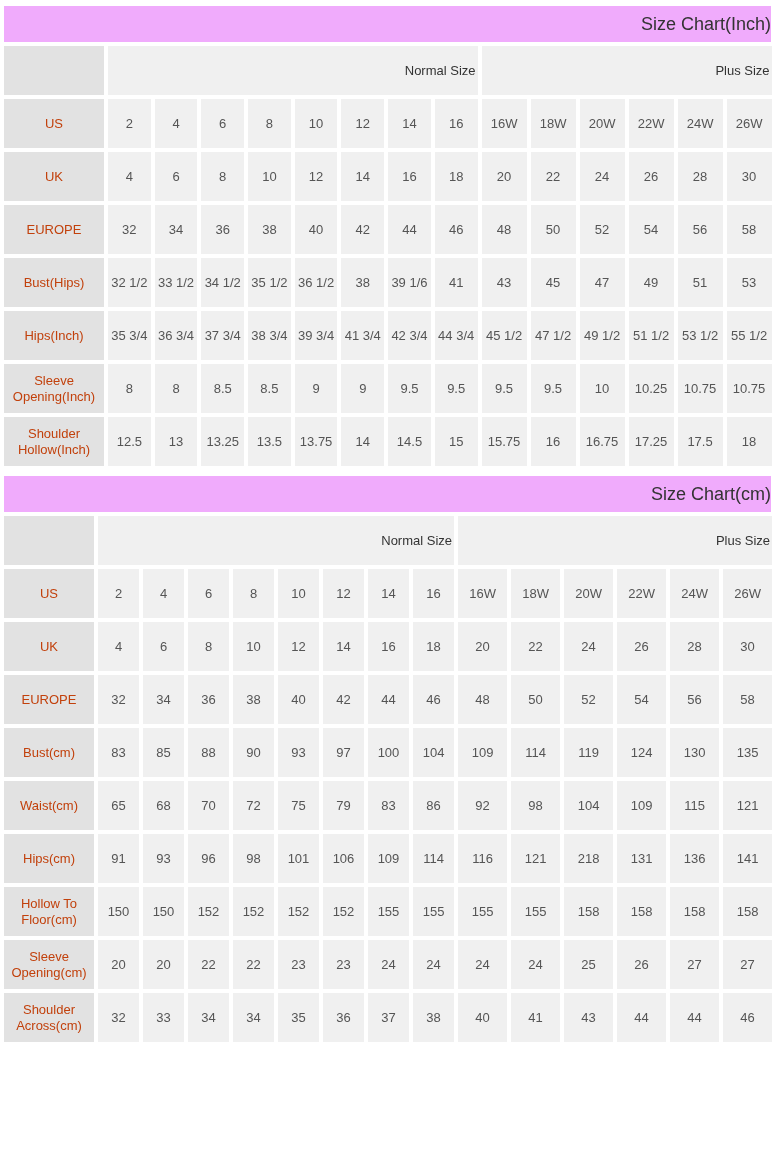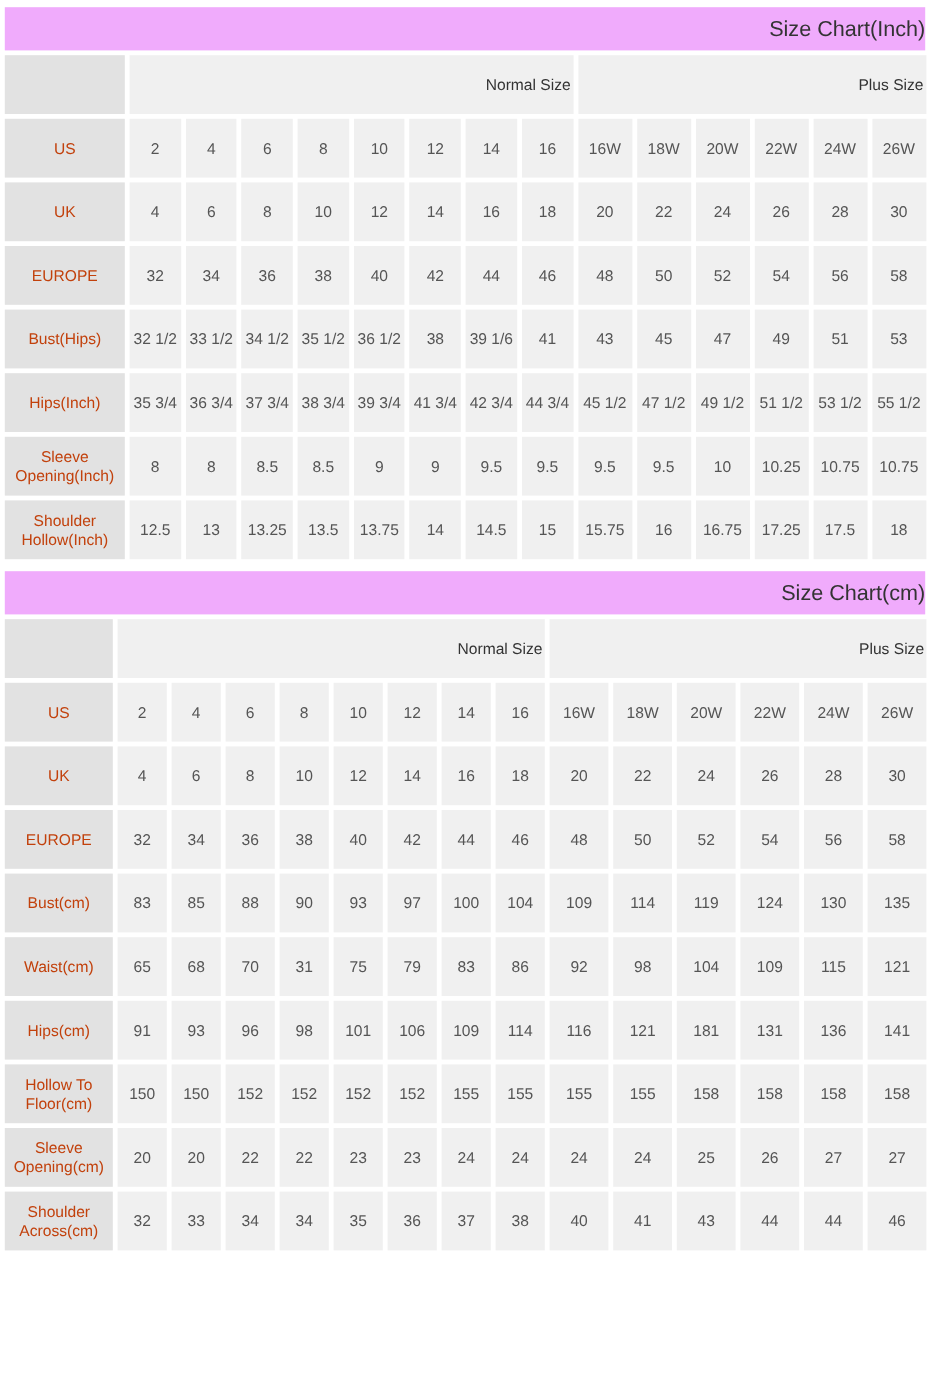--- a/index.html
+++ b/index.html
@@ -300,21 +300,21 @@
             <td class="plus-col">119</td>
             <td class="plus-col">124</td>
             <td class="plus-col">130</td>
             <td class="plus-col">135</td>
           </tr>
           <tr>
             <td class="label">Waist(cm)</td>
             <td class="normal-col">65</td>
             <td class="normal-col">68</td>
             <td class="normal-col">70</td>
-            <td class="normal-col">31</td>
+            <td class="normal-col">72</td>
             <td class="normal-col">75</td>
             <td class="normal-col">79</td>
             <td class="normal-col">83</td>
             <td class="normal-col">86</td>
             <td class="plus-col">92</td>
             <td class="plus-col">98</td>
             <td class="plus-col">104</td>
             <td class="plus-col">109</td>
             <td class="plus-col">115</td>
             <td class="plus-col">121</td>
@@ -324,21 +324,21 @@
             <td class="normal-col">91</td>
             <td class="normal-col">93</td>
             <td class="normal-col">96</td>
             <td class="normal-col">98</td>
             <td class="normal-col">101</td>
             <td class="normal-col">106</td>
             <td class="normal-col">109</td>
             <td class="normal-col">114</td>
             <td class="plus-col">116</td>
             <td class="plus-col">121</td>
-            <td class="plus-col">181</td>
+            <td class="plus-col">218</td>
             <td class="plus-col">131</td>
             <td class="plus-col">136</td>
             <td class="plus-col">141</td>
           </tr>
           <tr>
             <td class="label">Hollow To Floor(cm)</td>
             <td class="normal-col">150</td>
             <td class="normal-col">150</td>
             <td class="normal-col">152</td>
             <td class="normal-col">152</td>

